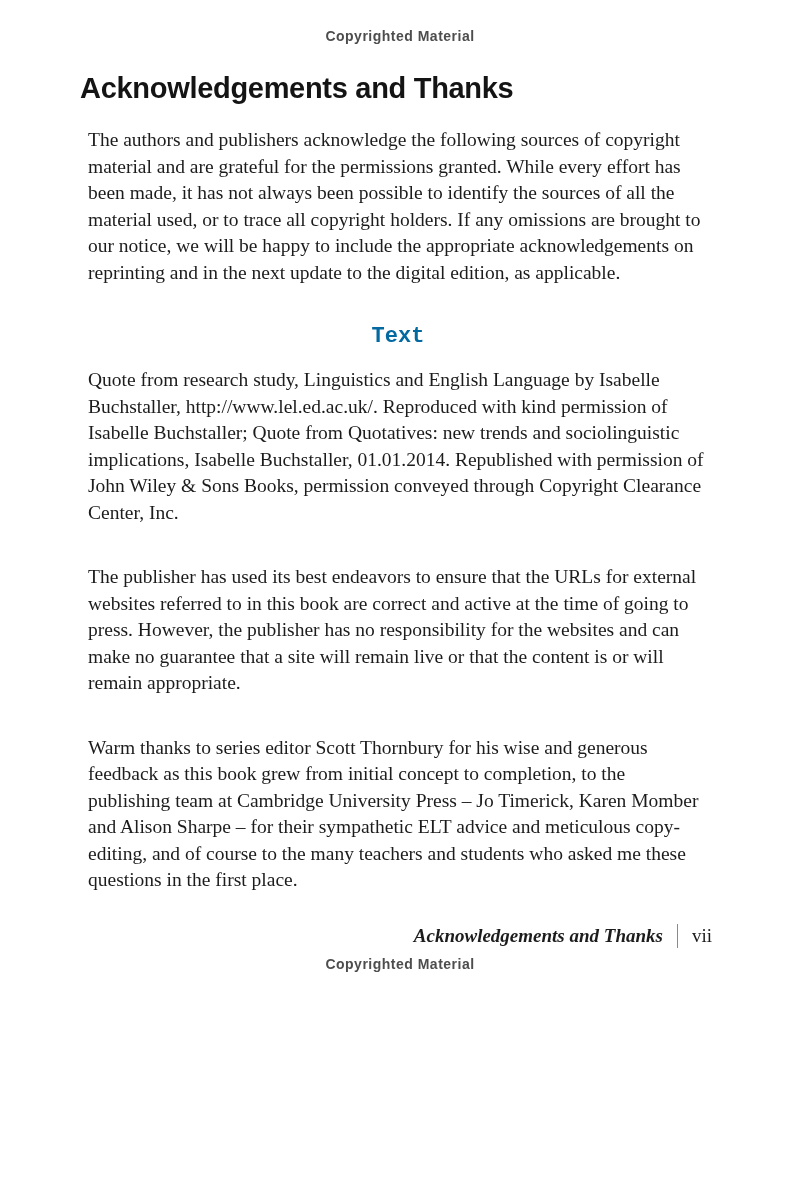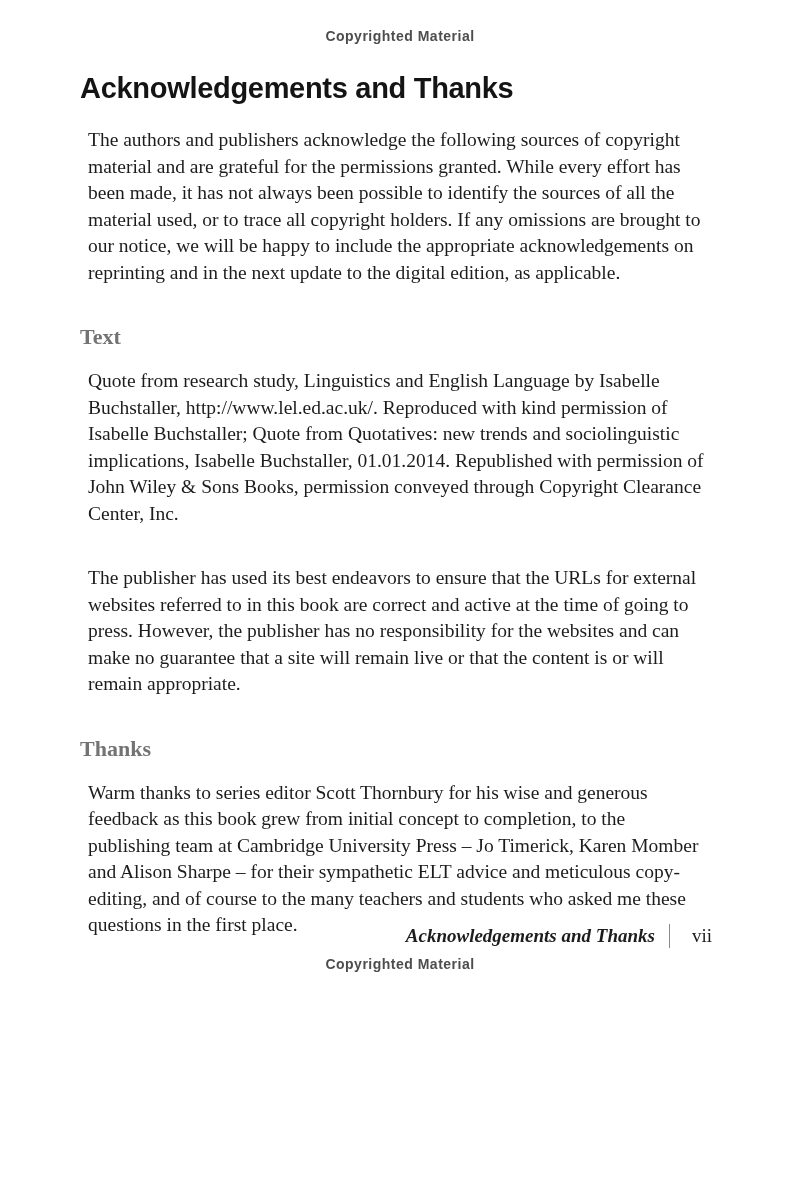--- a/index.html
+++ b/index.html
@@ -45,25 +45,26 @@
   .body-text {
     font-size: 19.5px;
     line-height: 26.5px;
     margin: 8px;
     color: #1c1c1c;
   }
   .section {
     margin-top: 38px;
   }
   .section-heading {
-    font-family: Liberation Serif, serif;
+    font-family: Liberation Mono, monospace;
     font-weight: bold;
     font-size: 22px;
-    color: #737373;
+    color: #0369a1;
     margin: 0 0 18px 0;
+    text-align: center;
   }
   .footer {
     position: absolute;
     bottom: 42px;
     right: 88px;
     display: flex;
     align-items: center;
     font-size: 19px;
   }
   .running-title {
@@ -72,21 +73,20 @@
     color: #1c1c1c;
   }
   .footer-divider {
     width: 1px;
     height: 24px;
     background: #8a8a8a;
     margin: 0 14px;
   }
   .page-number {
     color: #1c1c1c;
-    margin-left: 8px;
   }
   .copyright-bottom {
     position: absolute;
     bottom: 18px;
     left: 0;
     width: 100%;
     text-align: center;
     font-family: "Liberation Sans", sans-serif;
     font-size: 14px;
     font-weight: bold;
@@ -110,21 +110,20 @@
     <div class="section">
       <h2 class="section-heading">Text</h2>
       <p class="body-text">Quote from research study, Linguistics and English Language by Isabelle Buchstaller, http://www.lel.ed.ac.uk/. Reproduced with kind permission of Isabelle Buchstaller; Quote from Quotatives: new trends and sociolinguistic implications, Isabelle Buchstaller, 01.01.2014. Republished with permission of John Wiley &amp; Sons Books, permission conveyed through Copyright Clearance Center, Inc.</p>
     </div>
 
     <div class="section">
       <p class="body-text">The publisher has used its best endeavors to ensure that the URLs for external websites referred to in this book are correct and active at the time of going to press. However, the publisher has no responsibility for the websites and can make no guarantee that a site will remain live or that the content is or will remain appropriate.</p>
     </div>
 
     <div class="section">
-      <h2 class="section-heading">Thanks</h2>
       <p class="body-text">Warm thanks to series editor Scott Thornbury for his wise and generous feedback as this book grew from initial concept to completion, to the publishing team at Cambridge University Press – Jo Timerick, Karen Momber and Alison Sharpe – for their sympathetic ELT advice and meticulous copy-editing, and of course to the many teachers and students who asked me these questions in the first place.</p>
     </div>
 
   </div>
 
   <div class="footer">
     <span class="running-title">Acknowledgements and Thanks</span>
     <span class="footer-divider"></span>
     <span class="page-number">vii</span>
   </div>

